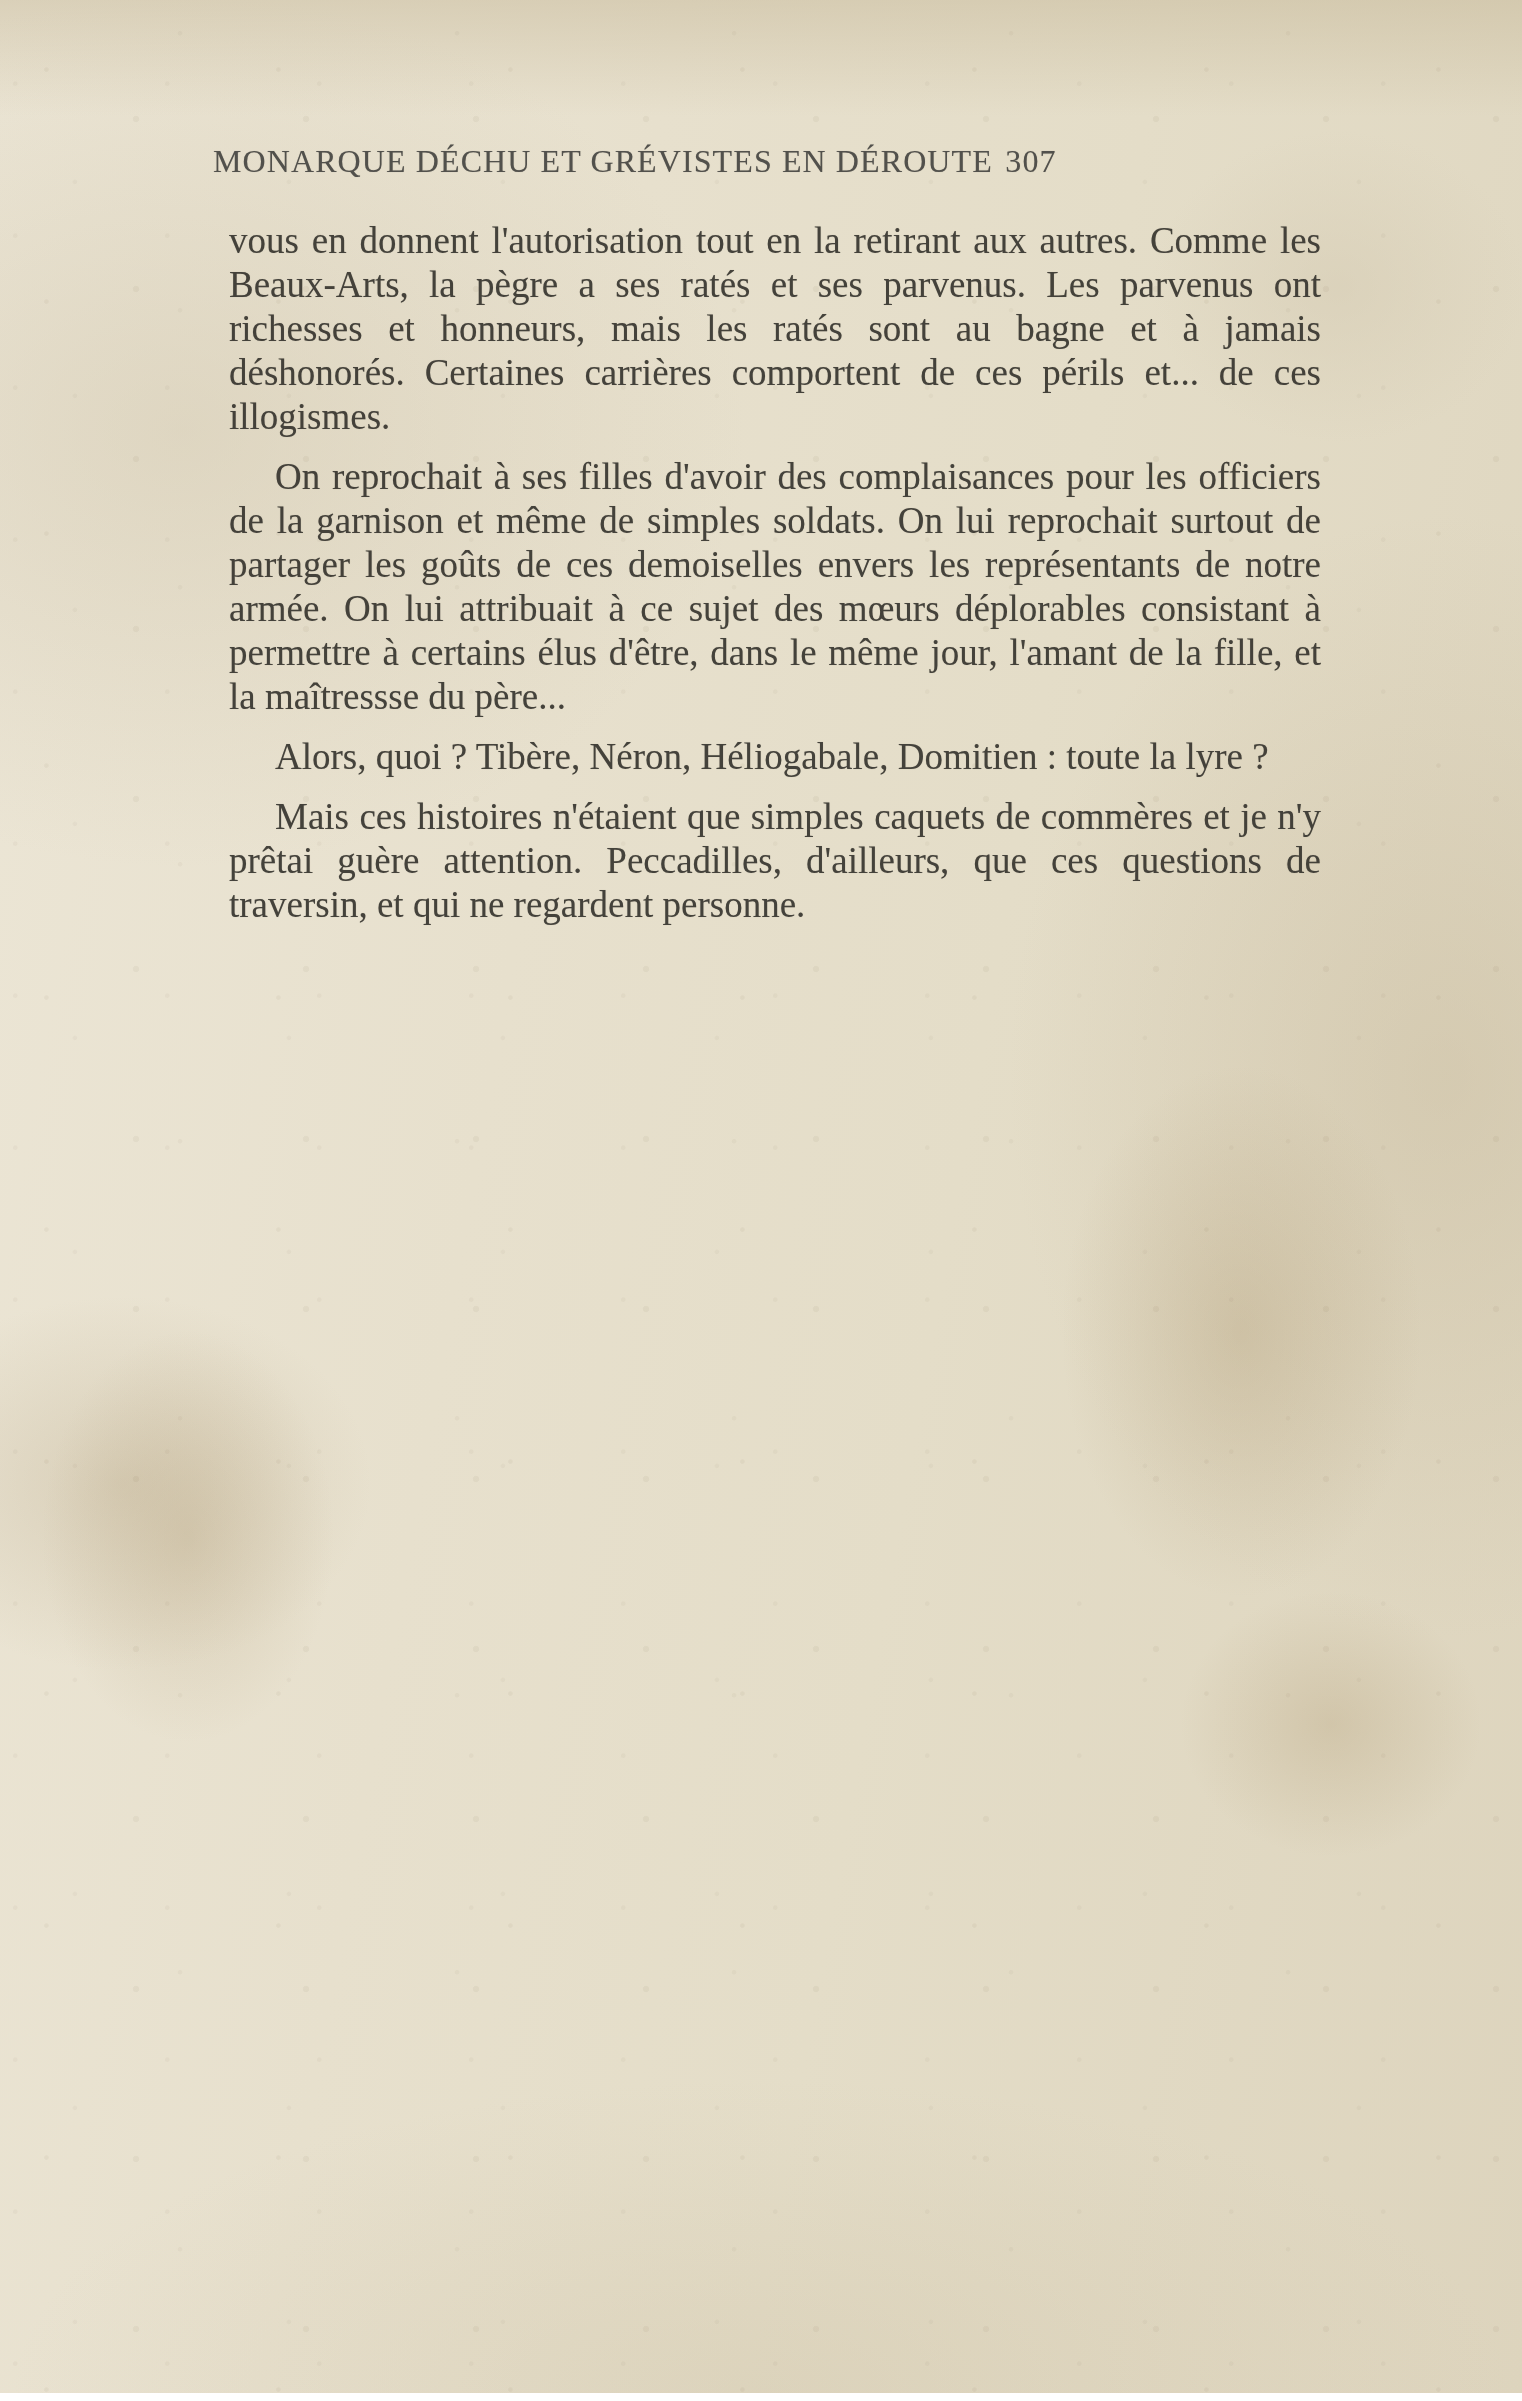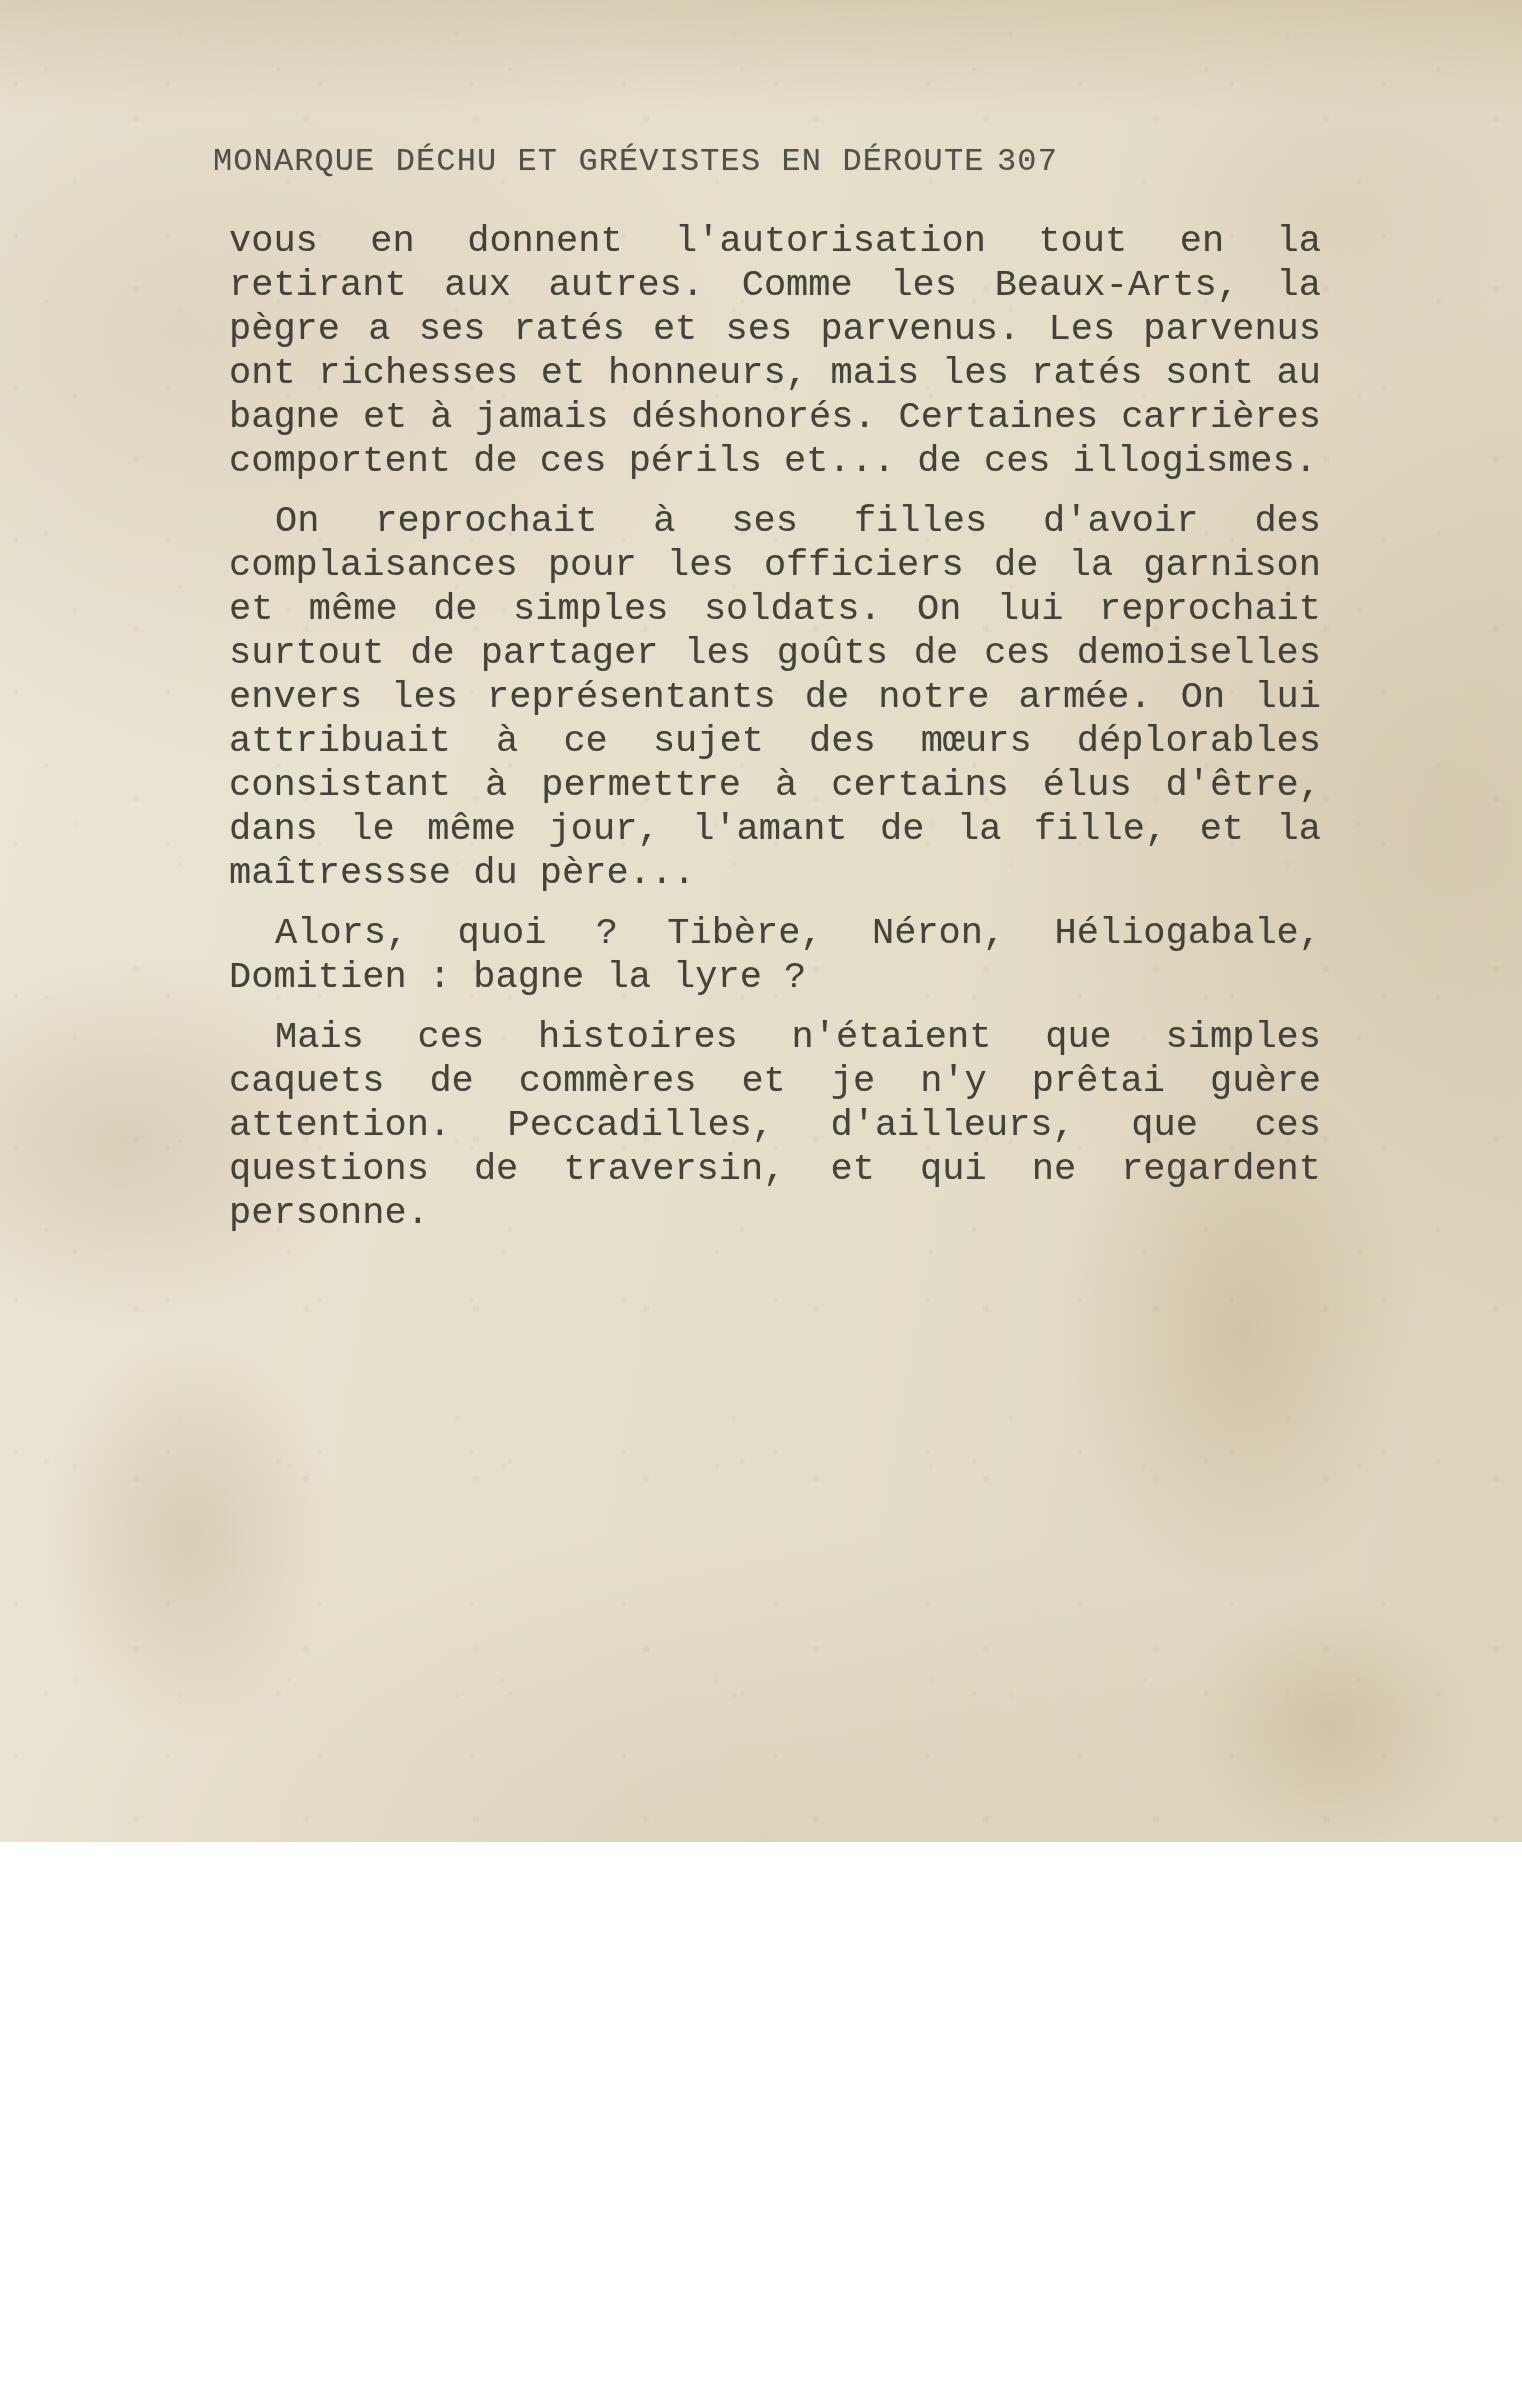--- a/index.html
+++ b/index.html
@@ -9,31 +9,30 @@
   }
   body {
     width: 1522px;
     height: 2401px;
     overflow: hidden;
     font-family: "Liberation Serif", serif;
   }
   .page {
     position: relative;
     width: 1522px;
-    height: 1842px;
+    height: 2393px;
     background-color: #e9e3d2;
     background-image:
       radial-gradient(ellipse 804px 625px at 12% 18%, rgba(200,188,160,0.35), rgba(200,188,160,0) 70%),
       radial-gradient(ellipse 625px 804px at 95% 45%, rgba(196,182,152,0.40), rgba(196,182,152,0) 70%),
       radial-gradient(ellipse 1072px 447px at 50% 100%, rgba(205,193,165,0.35), rgba(205,193,165,0) 70%),
       radial-gradient(ellipse 357px 268px at 8% 62%, rgba(178,160,126,0.30), rgba(178,160,126,0) 70%),
       radial-gradient(ellipse 268px 223px at 88% 12%, rgba(212,202,178,0.5), rgba(212,202,178,0) 70%),
       linear-gradient(100deg, #ece6d6 0%, #e7e0cd 35%, #e4ddc8 60%, #ddd4bd 100%);
     overflow: hidden;
-    font-family: Liberation Mono, monospace;
   }
   
   .grain {
     position: absolute;
     inset: 0;
     pointer-events: none;
     background-image:
       radial-gradient(circle at 20% 30%, rgba(120,100,70,0.07) 0 1.8px, rgba(0,0,0,0) 2.7px),
       radial-gradient(circle at 65% 12%, rgba(120,100,70,0.06) 0 1.8px, rgba(0,0,0,0) 2.7px),
       radial-gradient(circle at 80% 70%, rgba(120,100,70,0.07) 0 2.7px, rgba(0,0,0,0) 3.6px),
@@ -121,18 +120,18 @@
   <div class="grain"></div>
 
   <div class="text-block">
 
     <div class="running-head">
       <span>MONARQUE DÉCHU ET GRÉVISTES EN DÉROUTE</span><span class="folio">307</span>
     </div>
 
     <p class="para">vous en donnent l'autorisation tout en la retirant aux autres. Comme les Beaux-Arts, la pègre a ses ratés et ses parvenus. Les parvenus ont richesses et honneurs, mais les ratés sont au bagne et à jamais déshonorés. Certaines carrières comportent de ces périls et... de ces illogismes.</p>
     <p class="para indent">On reprochait à ses filles d'avoir des complaisances pour les officiers de la garnison et même de simples soldats. On lui reprochait surtout de partager les goûts de ces demoiselles envers les représentants de notre armée. On lui attribuait à ce sujet des mœurs déplorables consistant à permettre à certains élus d'être, dans le même jour, l'amant de la fille, et la maîtressse du père...</p>
-    <p class="para indent">Alors, quoi ? Tibère, Néron, Héliogabale, Domitien : bagne la lyre ?</p>
+    <p class="para indent">Alors, quoi ? Tibère, Néron, Héliogabale, Domitien : toute la lyre ?</p>
     <p class="para indent">Mais ces histoires n'étaient que simples caquets de commères et je n'y prêtai guère attention. Peccadilles, d'ailleurs, que ces questions de traversin, et qui ne regardent personne.</p>
 
   </div>
 </div>
 
 
 </body></html>

